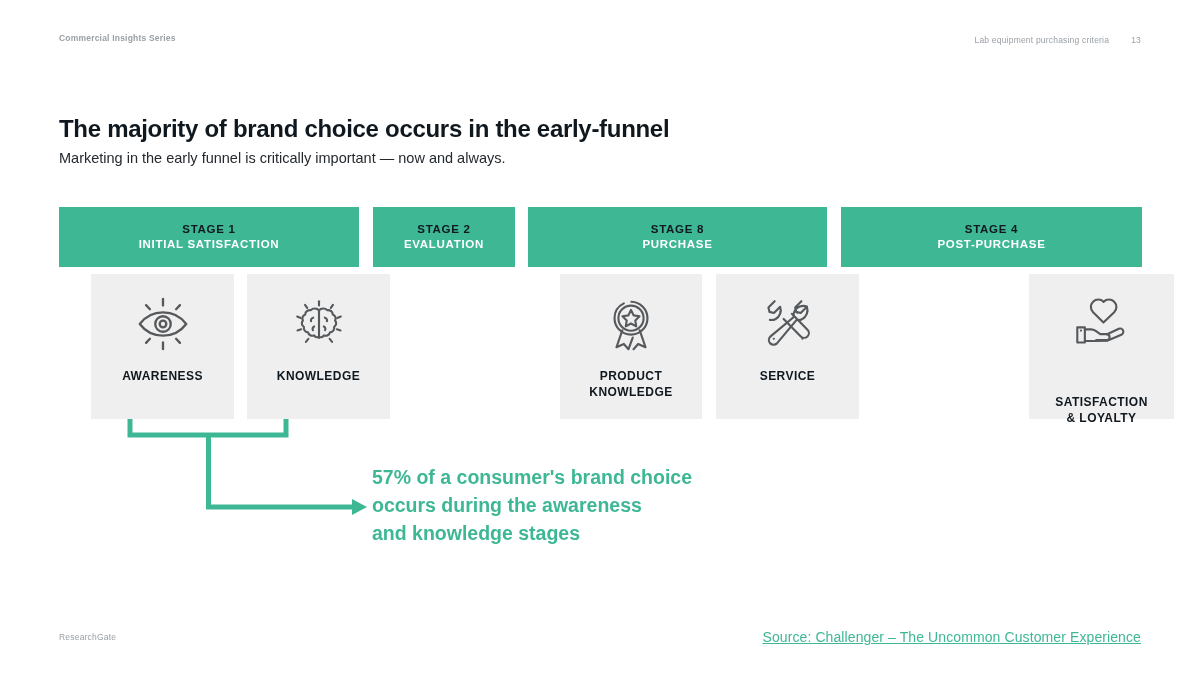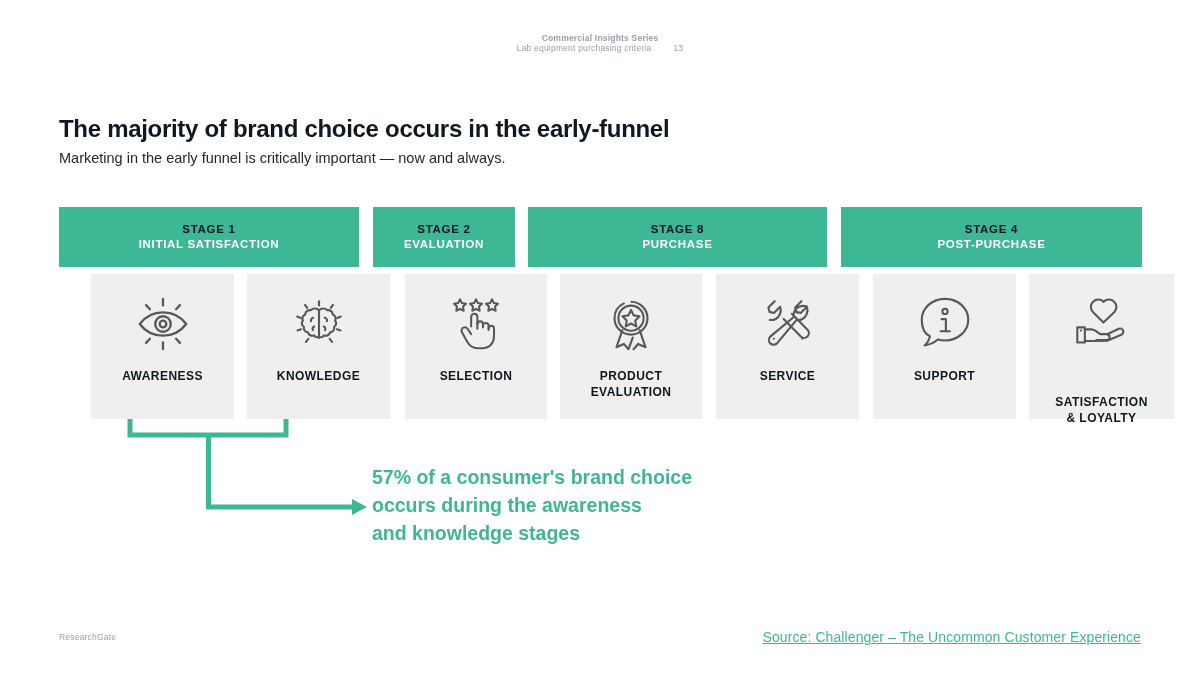--- a/index.html
+++ b/index.html
@@ -17,23 +17,21 @@
   }
 
   
   .top-header {
     position: absolute;
     left: 59px;
     top: 33px;
     width: 1082px;
     height: 14px;
     display: flex;
-    align-items: center;
     justify-content: space-between;
-    flex-direction: column;
   }
   .top-header-left {
     font-size: 8.5px;
     font-weight: 700;
     color: #9aa0a6;
     letter-spacing: .2px;
     white-space: nowrap;
   }
   .top-header-right {
     display: flex;
@@ -258,72 +256,47 @@
           <path d="M54.5 24.3l-3.6 1.4"></path>
         <path d="M9.8 38.6l3.7-1.2"></path>
           <path d="M54.2 38.6l-3.7-1.2"></path>
         <path d="M18.5 50.4l2.5-3"></path>
           <path d="M45.5 50.4l-2.5-3"></path>
       </svg>
     </div>
     <div class="card-label">KNOWLEDGE</div>
   </div>
 
-  <div class="card" style="left:314px; width:142px;">
-    <div class="card-icon">
-      <svg viewBox="0 0 64 64" width="62" height="62" fill="none" stroke="#56595c" stroke-width="2.1" stroke-linecap="round" stroke-linejoin="round">
-        <path d="M15.5 6.5l1.9 3.9 4.3.6-3.1 3 .7 4.3-3.8-2-3.8 2 .7-4.3-3.1-3 4.3-.6z"></path>
-        <path d="M32 6.5l1.9 3.9 4.3.6-3.1 3 .7 4.3-3.8-2-3.8 2 .7-4.3-3.1-3 4.3-.6z"></path>
-        <path d="M48.5 6.5l1.9 3.9 4.3.6-3.1 3 .7 4.3-3.8-2-3.8 2 .7-4.3-3.1-3 4.3-.6z"></path>
-        <path d="M27 34.5v-9.8a3.2 3.2 0 0 1 6.4 0v12.1"></path>
-        <path d="M33.4 32.2a2.9 2.9 0 0 1 5.8 0v3.4"></path>
-        <path d="M39.2 33.8a2.9 2.9 0 0 1 5.8 0v4.5"></path>
-        <path d="M45 36.6a2.8 2.8 0 0 1 5.6 0v8c0 7-4.8 12.4-12 12.4h-5.2c-5.6 0-8.4-3-10.6-7l-5.3-9.6c-1-1.8-.3-3.8 1.5-4.6 1.6-.7 3.4-.1 4.4 1.4l3.6 5.3"></path>
-      </svg>
-    </div>
-    <div class="card-label">SELECTION</div>
-  </div>
 
   <div class="card" style="left:469px; width:142px;">
     <div class="card-icon">
       <svg viewBox="0 0 64 64" width="62" height="62" fill="none" stroke="#56595c" stroke-width="2.2" stroke-linecap="round" stroke-linejoin="round">
         <circle cx="32" cy="26" r="17" stroke-dasharray="72 8"></circle>
         <circle cx="32" cy="26" r="13"></circle>
         <path d="M32 17.5l2.7 5.6 6.1.9-4.4 4.3 1 6.1-5.4-2.9-5.4 2.9 1-6.1-4.4-4.3 6.1-.9z"></path>
         <path d="M23 38.5L17 56l7.6-3.4L29.4 58l4.4-12"></path>
         <path d="M41 38.5L47 56l-7.6-3.4L34.6 58"></path>
       </svg>
     </div>
     <div class="card-label">PRODUCT
-EVALUATION</div>
+KNOWLEDGE</div>
   </div>
 
   <div class="card" style="left:625px; width:143px;">
     <div class="card-icon">
       <svg viewBox="0 0 64 64" width="62" height="62" fill="none" stroke="#56595c" stroke-width="2.2" stroke-linecap="round" stroke-linejoin="round">
         <path d="M45.8 8.5l-6.4 6.4 1.1 4.6 4.6 1.1 6.4-6.4c1.8 5.2-.5 10.4-4.6 12.6-1.9 1-4 1.3-6 .9L20.6 52c-1.9 1.9-5 1.9-6.9 0s-1.9-5 0-6.9l24.3-20.3c-.5-2.1-.2-4.4.9-6.4 2.3-4 7.5-6.2 12.6-4.4"></path>
         <path d="M18.2 8.5l-6.4 6.4 1.1 4.6 4.6 1.1 6.4-6.4c1.8 5.2-.5 10.4-4.6 12.6-1.9 1-4 1.3-6 .9"></path>
         <path d="M27.5 26.8l17.7 18c1.9 1.9 5 1.9 6.9 0s1.9-5 0-6.9L36 21.5"></path>
         <path d="M17.3 47.2h.1M46.8 47.2h.1M41.5 20.3h.1"></path>
       </svg>
     </div>
     <div class="card-label">SERVICE</div>
   </div>
 
-  <div class="card" style="left:782px; width:143px;">
-    <div class="card-icon">
-      <svg viewBox="0 0 64 64" width="62" height="62" fill="none" stroke="#56595c" stroke-width="2.2" stroke-linecap="round" stroke-linejoin="round">
-        <path d="M32 6c13.3 0 24 9.6 24 21.5S45.3 49 32 49c-2.6 0-5.1-.4-7.4-1-3.5 3-8.2 5.3-13.6 6.1 2.8-2.6 4.8-6.1 5.4-9.6C10.4 41.6 8 34.9 8 27.5 8 15.6 18.7 6 32 6z"></path>
-        <circle cx="32" cy="19" r="2.7"></circle>
-        <path d="M28.5 27h4.4v12.5"></path>
-        <path d="M27.5 39.5h9.5"></path>
-      </svg>
-    </div>
-    <div class="card-label">SUPPORT</div>
-  </div>
 
   <div class="card" style="left:938px; width:145px;gap:26px;">
     <div class="card-icon">
       <svg viewBox="0 0 64 64" width="62" height="62" fill="none" stroke="#56595c" stroke-width="2.2" stroke-linecap="round" stroke-linejoin="round">
         <path d="M33.5 30.5L22.8 19.9c-3-3-3-7.9 0-10.9s7.9-3 10.9 0l-.2.2.2-.2c3-3 7.9-3 10.9 0s3 7.9 0 10.9z" stroke-dasharray="96 6"></path>
         <path d="M6.5 35.5h7.8v15.6H6.5z"></path>
         <path d="M14.3 37.5h6.4c1.6 0 3.1.5 4.4 1.4l5.1 3.6h6.5a3.1 3.1 0 0 1 0 6.2H26"></path>
         <path d="M14.3 49.6h9.5l13.5-.3 14.7-6.3a3.3 3.3 0 0 0-2.6-6.1L37.3 42.6"></path>
         <path d="M10.2 38.8h.1"></path>
       </svg>

